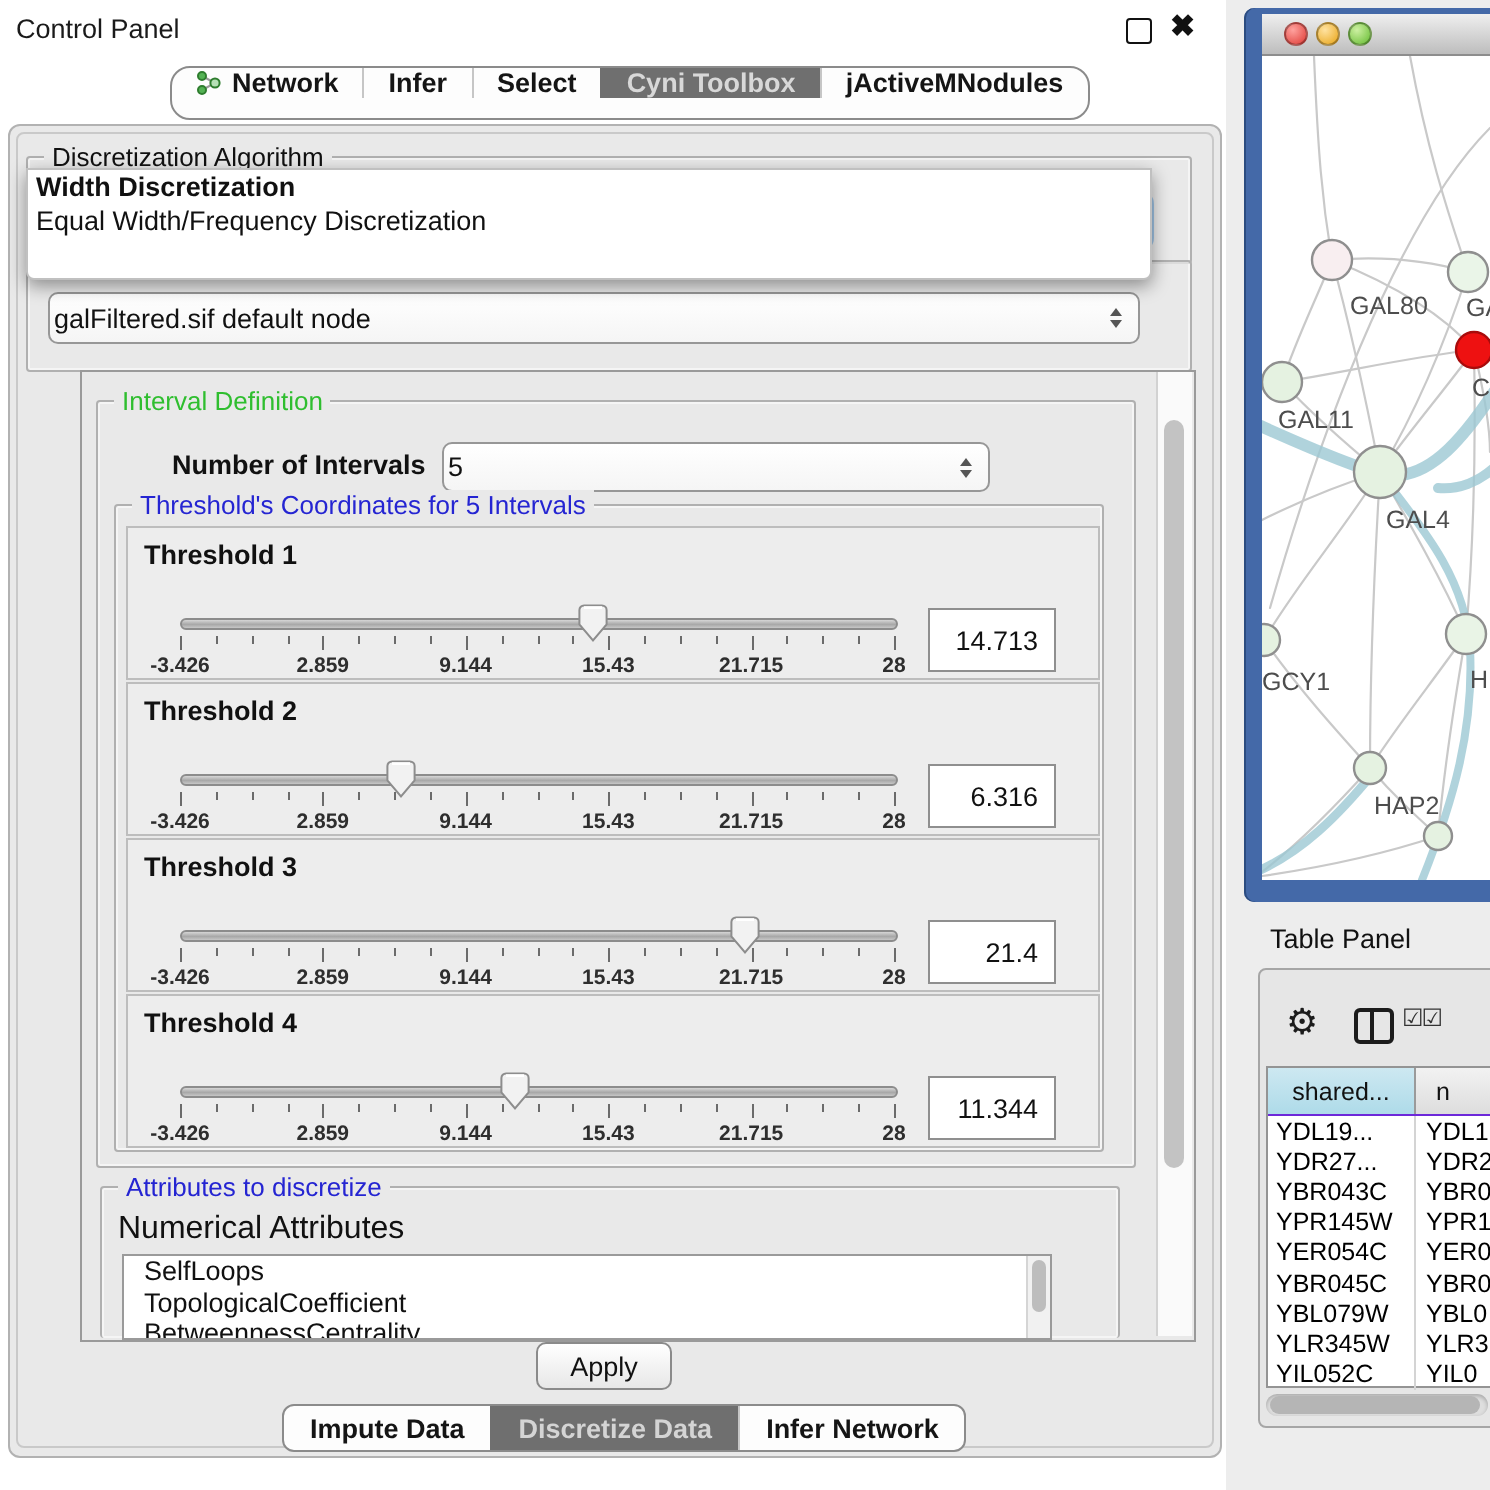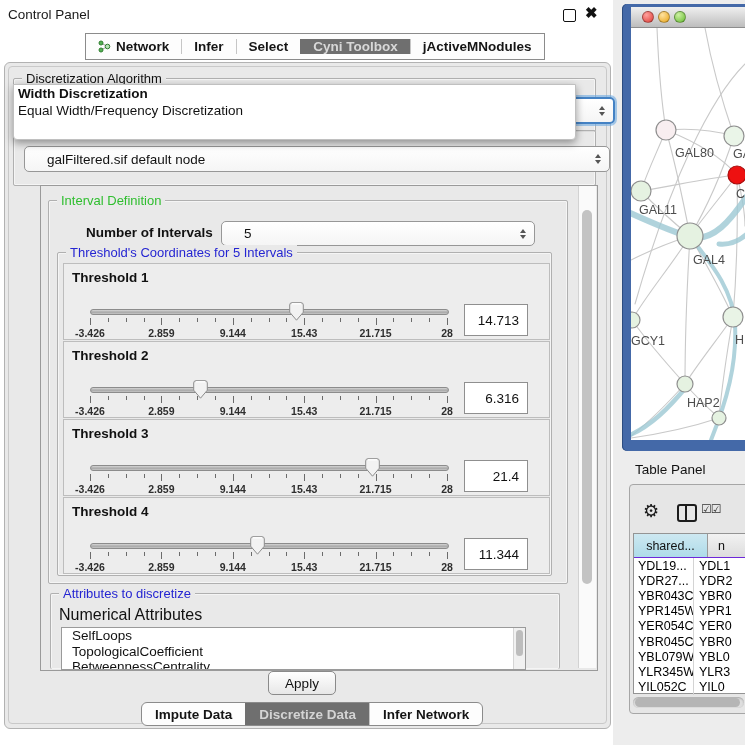--- a/index.html
+++ b/index.html
@@ -2,34 +2,34 @@
 <html><head>
 <meta charset="utf-8">
 <style>
   html,body{margin:0;padding:0;width:745px;height:745px;overflow:hidden;
     font-family:"Liberation Sans",sans-serif;background:#e9e9e9;position:relative;}
   
   #cp{position:absolute;left:0;top:0;width:613px;height:745px;background:#ffffff;}
   #cp-title{position:absolute;left:8px;top:7px;font-size:13.5px;color:#1a1a1a;}
   #float-btn{position:absolute;left:563px;top:9px;width:11px;height:11px;border:1.6px solid #111;border-radius:2px;background:transparent;}
   #close-btn{position:absolute;left:585px;top:4px;font-size:15px;font-weight:bold;color:#111;}
-  #tabbar{position:absolute;left:85px;top:33px;height:25px;display:flex;align-items:center;
-    background:#fdfdfd;border:1px solid #8b8b8b;border-radius:0;overflow:hidden;}
+  #tabbar{position:absolute;left:85px;top:33px;height:25px;display:flex;align-items:flex-start;
+    background:#fdfdfd;border:1px solid #8b8b8b;border-radius:10px;overflow:hidden;}
   .tab{display:flex;align-items:center;gap:5px;padding:0 12px;font-size:13.5px;font-weight:bold;color:#151515;border-left:1px solid #c6c6c6;white-space:nowrap;}
   .tab:first-child{border-left:none;}
   .tab.sel{background:#6f6f6f;color:#d8d8d8;border-left-color:#6f6f6f;}
   #wrapper{position:absolute;left:4px;top:62px;width:605px;height:665px;border:1px solid #b2b2b2;border-radius:6px;background:#e9e9e9;}
   #midpanel{position:absolute;left:8px;top:66px;width:597px;height:656px;border:1px solid #c9c9c9;border-radius:4px;}
   .group{position:absolute;border:1px solid #b0b0b0;border-radius:2px;box-shadow:inset 0 0 0 1px rgba(255,255,255,.55);}
   .gtitle{position:absolute;top:-8px;left:8px;background:#e9e9e9;padding:0 4px;font-size:13px;line-height:15px;white-space:nowrap;}
   .gt-black{color:#111;}
   .gt-green{color:#2fbe2f;}
   .gt-blue{color:#2525d2;}
   .combo{position:absolute;background:linear-gradient(#ffffff,#f5f5f5);border:1px solid #979797;border-radius:5px;
-    font-size:13.5px;color:#111;display:flex;align-items:center;padding:0 22px;}
+    font-size:13.5px;color:#111;display:flex;align-items:center;padding:0 2px;}
   .arrows{position:absolute;right:8px;top:50%;transform:translateY(-50%);display:flex;flex-direction:column;gap:2px;}
   .tri-up{width:0;height:0;border-left:3.5px solid transparent;border-right:3.5px solid transparent;border-bottom:4.5px solid #555;}
   .tri-dn{width:0;height:0;border-left:3.5px solid transparent;border-right:3.5px solid transparent;border-top:4.5px solid #555;}
   
   #popup{position:absolute;left:13px;top:84px;width:561px;height:54px;background:#fff;border:1px solid #c0c0c0;
     border-radius:0 0 4px 4px;box-shadow:0 3px 9px rgba(0,0,0,.4);z-index:60;}
   #popup-ph{height:17px;line-height:17px;text-align:center;color:#b3b3b3;font-size:13.5px;}
   .popt{height:17px;line-height:17px;padding:0 4px;font-size:13.5px;color:#111;white-space:nowrap;}
   .popt.bold{font-weight:bold;}
   #algo-combo{left:22px;top:97px;width:545px;height:23px;border:2px solid #4482c4;box-shadow:0 0 0 2px rgba(110,170,225,.6);z-index:50;}
@@ -75,21 +75,21 @@
   #colicon{position:absolute;left:677px;top:504px;width:16px;height:14px;border:2px solid #1c1c1c;border-radius:3px;}
   #colicon:before{content:"";position:absolute;left:6px;top:0;width:2px;height:14px;background:#1c1c1c;}
   #checkicons{position:absolute;left:701px;top:502px;font-size:12px;color:#333;letter-spacing:-1px;}
   #tptable{position:absolute;left:633px;top:533px;width:114px;height:161px;background:#fff;border:1px solid #949494;box-sizing:border-box;}
   #tp-head{display:flex;height:23px;border-bottom:1px solid #6d28d9;}
   .tp-hcell{font-size:12.5px;color:#111;display:flex;align-items:center;justify-content:center;box-sizing:border-box;
     background:linear-gradient(#f2f2f2,#ddd);border-right:1px solid #9a9a9a;}
   .tp-hcell.sel{background:linear-gradient(#cde8f1,#aedbe9);}
   .tp-row{display:flex;height:15.2px;font-size:12.5px;color:#000;}
   .tp-cell{display:flex;align-items:center;box-sizing:border-box;white-space:nowrap;overflow:hidden;}
-  .tp-c1{width:60px;padding-left:4px;border-right:1px solid #d4d4d4;}
+  .tp-c1{width:74px;padding-left:4px;border-right:1px solid #d4d4d4;}
   .tp-c2{flex:1;padding-left:5px;}
   #hscroll{position:absolute;left:633px;top:697px;width:111px;height:11px;background:#dedede;border-radius:6px;box-shadow:inset 0 1px 2px rgba(0,0,0,.25);}
   #hscroll .thumb{position:absolute;left:2px;top:1px;width:105px;height:9px;background:#b5b5b5;border-radius:5px;}
   svg text{font-family:"Liberation Sans",sans-serif;}
 </style>
 </head>
 <body>
 
 <div id="cp">
   <div id="cp-title">Control Panel</div>

